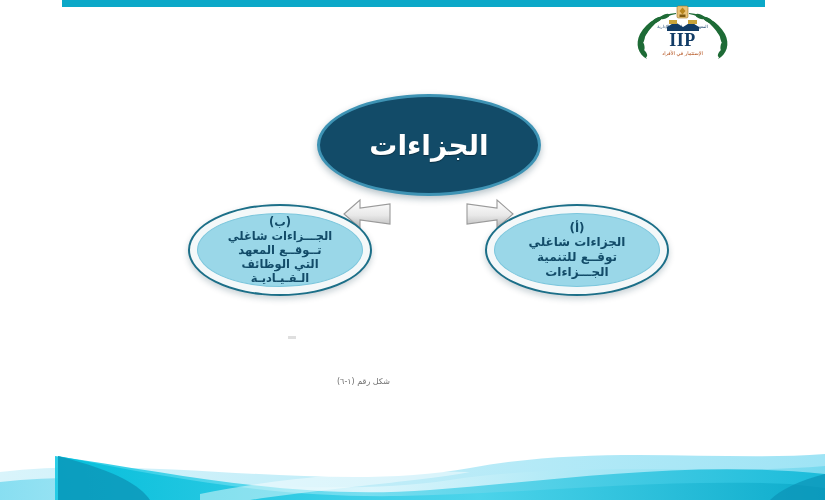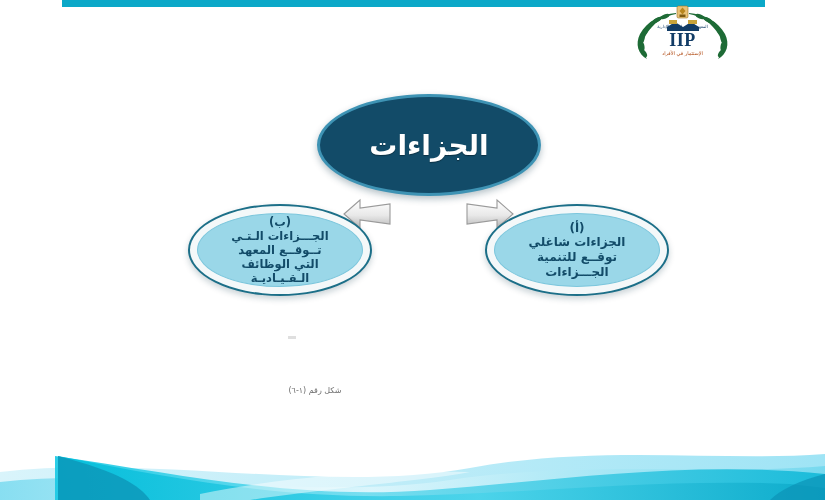--- a/index.html
+++ b/index.html
@@ -156,23 +156,22 @@
   .arrow {
     position: absolute;
   }
   #arrow-left  { left: 340px; top: 193px; width: 56px; height: 42px; }
   #arrow-right { left: 461px; top: 193px; width: 56px; height: 42px; }
 
   
   #figure-caption {
     position: absolute;
     left: 240px;
-    top: 386px;
+    top: 377px;
     width: 150px;
-    text-align: center;
     font-size: 8px;
     color: #6f6f6f;
     direction: rtl;
     letter-spacing: 0.3px;
   }
 
   
   #artifact-mark {
     position: absolute;
     left: 288px;
@@ -267,21 +266,21 @@
         </linearGradient>
       </defs>
       <path d="M52 21 L36 7 L36 15 L6 11 L6 31 L36 27 L36 35 Z" fill="url(#agR)" stroke="#9a9a9a" stroke-width="1.1"></path>
     </svg>
   </div>
 
   <div class="node node-branch" id="node-b">
     <div class="inner">
       <span class="node-text">
         <span>(ب)</span><br>
-        <span>الجـــزاءات الـتـي</span><br>
+        <span>الجـــزاءات شاغلي</span><br>
         <span>تــوقــع المعهد</span><br>
         <span>التي الوظائف</span><br>
         <span>الـقـيـاديـة</span>
       </span>
     </div>
   </div>
 
   <div class="node node-branch" id="node-a">
     <div class="inner">
       <span class="node-text">

